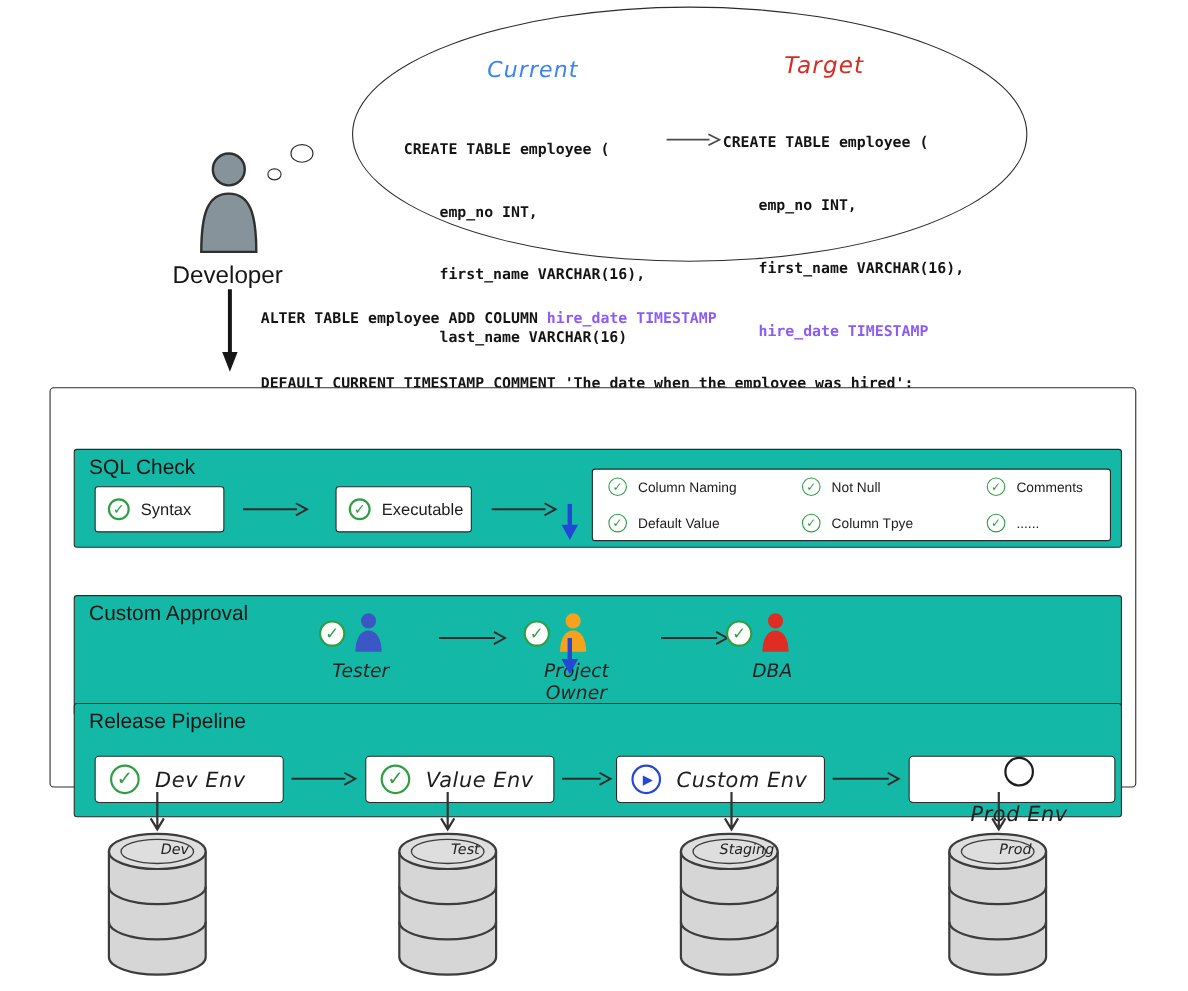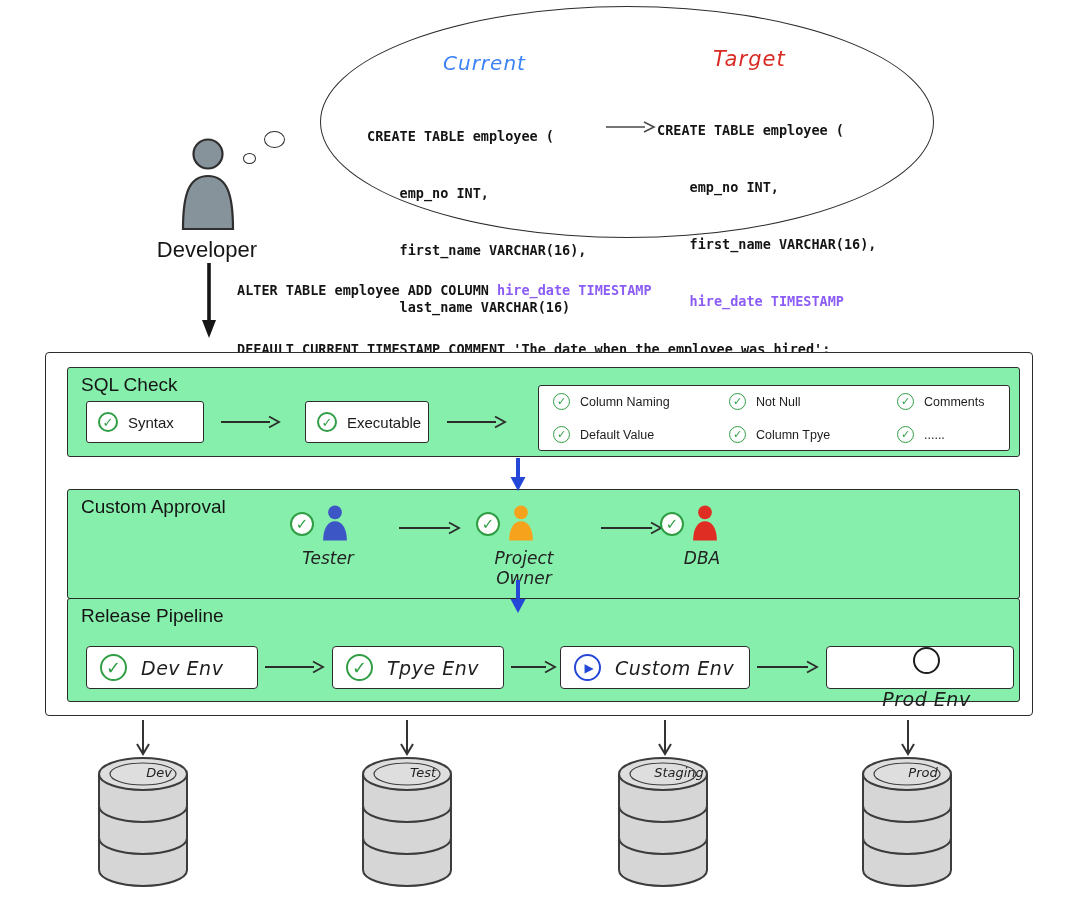--- a/index.html
+++ b/index.html
@@ -17,21 +17,21 @@
   .tgt-label{position:absolute;left:392px;top:40px;font-size:21px;color:#d92b23;letter-spacing:1px;}
   .cur-code{position:absolute;left:46px;top:82px;}
   .tgt-code{position:absolute;left:336px;top:76px;}
   .mid-arrow{position:absolute;left:284px;top:112px;}
 
   .dev-label{position:absolute;left:152px;top:237px;width:110px;text-align:center;font-size:22px;color:#161616;}
   .alter-line{position:absolute;left:237px;}
 
   
   .outer{position:absolute;left:45px;top:352px;width:988px;height:364px;border:1.7px solid #2c2c2c;border-radius:4px;background:#fff;}
-  .section{position:absolute;left:21px;width:953px;border:1.5px solid #2c2c2c;border-radius:3px;background:#86efac;}
+  .section{position:absolute;left:21px;width:953px;border:1.5px solid #2c2c2c;border-radius:3px;background:#14b8a6;margin-top:41px;}
   .section-title{position:absolute;left:13px;top:6px;font-size:19px;color:#151515;}
 
   .step-box{position:absolute;height:42px;border:1.7px solid #2c2c2c;border-radius:3px;display:flex;align-items:center;gap:10px;padding-left:11px;background:#fff;font-size:15px;color:#1b1b1b;}
   .check{display:inline-flex;align-items:center;justify-content:center;border-radius:50%;background:#fff;color:#2f9e44;border:2px solid #2f9e44;font-weight:bold;flex:none;font-family:"DejaVu Sans",sans-serif;}
   .check.xs{width:17px;height:17px;font-size:11px;border-width:1.8px;}
   .check.sm{width:20px;height:20px;font-size:13px;}
   .check.md{width:24px;height:24px;font-size:15px;}
   .check.lg{width:27px;height:27px;font-size:18px;}
 
   .chk-box{position:absolute;left:470px;top:17px;width:472px;height:66px;border:1.5px solid #2c2c2c;border-radius:3px;display:grid;grid-template-columns:176px 168px 1fr;padding:7px 14px;align-content:space-between;background:#fff;}
@@ -132,21 +132,21 @@
             <span class="check xs">✓</span>
             <span>Column Tpye</span>
           </div>
         <div class="chk-item">
             <span class="check xs">✓</span>
             <span>......</span>
           </div>
       </div>
     </div>
 
-    <div class="section" style="top:136px;height:110px;">
+    <div class="section" style="top:147px;height:110px;">
       <div class="section-title">Custom Approval</div>
 
       <div class="appr-group" style="left:222px;top:14px;">
         <span class="check md" style="margin-top:8px;">✓</span>
         <svg class="person" viewBox="0 0 24 30">
           <g fill="#3d56c5">
             <circle cx="12" cy="6.5" r="5.5"></circle>
             <path d="M2.5 29 C2.5 19 6.5 13.5 12 13.5 C17.5 13.5 21.5 19 21.5 29 Z"></path>
           </g>
         </svg>
@@ -189,21 +189,21 @@
 
       <div class="stage-box" style="left:18px;top:47px;width:172px;">
         <span class="check lg">✓</span>
         <span class="stage-label hand">Dev Env</span>
       </div>
       <svg class="abs" style="left:196px;top:60px;" width="62" height="16">
         <path d="M1 8 H50 M49 2.5 L59 8 L49 13.5" stroke="#2c2c2c" stroke-width="1.8" fill="none"></path>
       </svg>
       <div class="stage-box" style="left:264px;top:47px;width:172px;">
         <span class="check lg">✓</span>
-        <span class="stage-label hand">Tpye Env</span>
+        <span class="stage-label hand">Value Env</span>
       </div>
       <svg class="abs" style="left:442px;top:60px;" width="48" height="16">
         <path d="M1 8 H36 M35 2.5 L45 8 L35 13.5" stroke="#2c2c2c" stroke-width="1.8" fill="none"></path>
       </svg>
       <div class="stage-box" style="left:492px;top:47px;width:190px;">
         <span class="play">▶</span>
         <span class="stage-label hand">Custom Env</span>
       </div>
       <svg class="abs" style="left:688px;top:60px;" width="64" height="16">
         <path d="M1 8 H52 M51 2.5 L61 8 L51 13.5" stroke="#2c2c2c" stroke-width="1.8" fill="none"></path>

